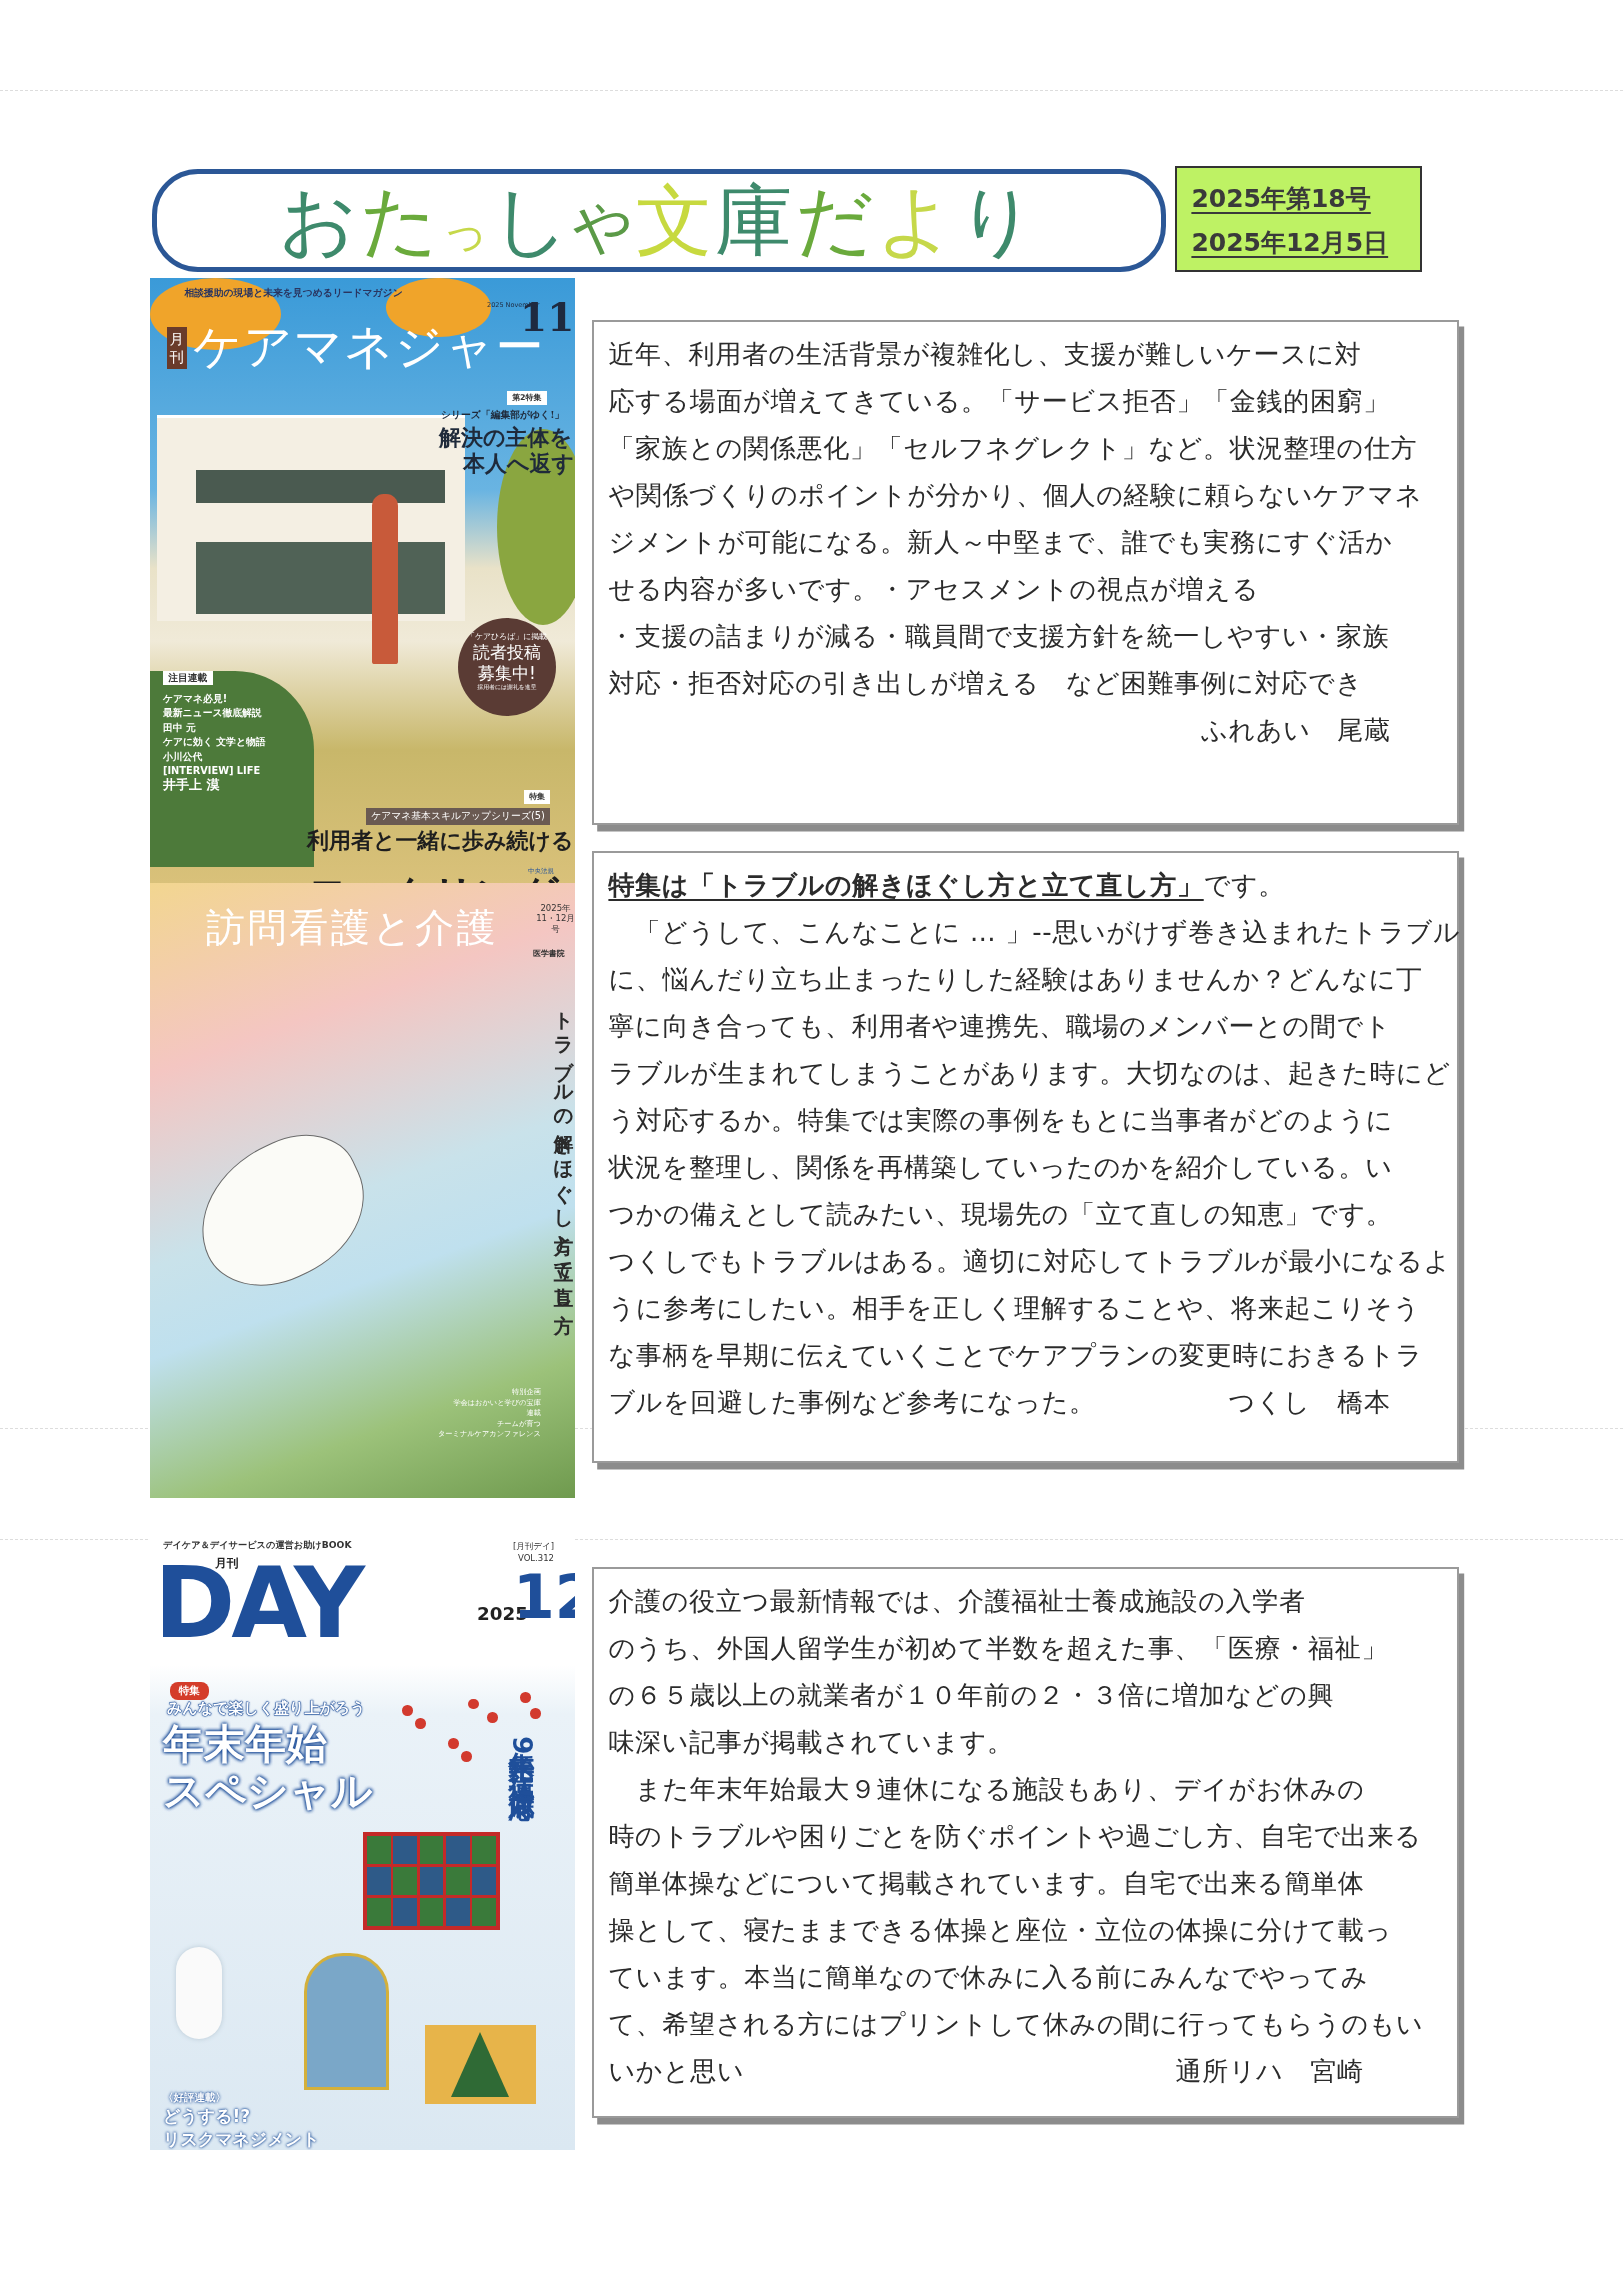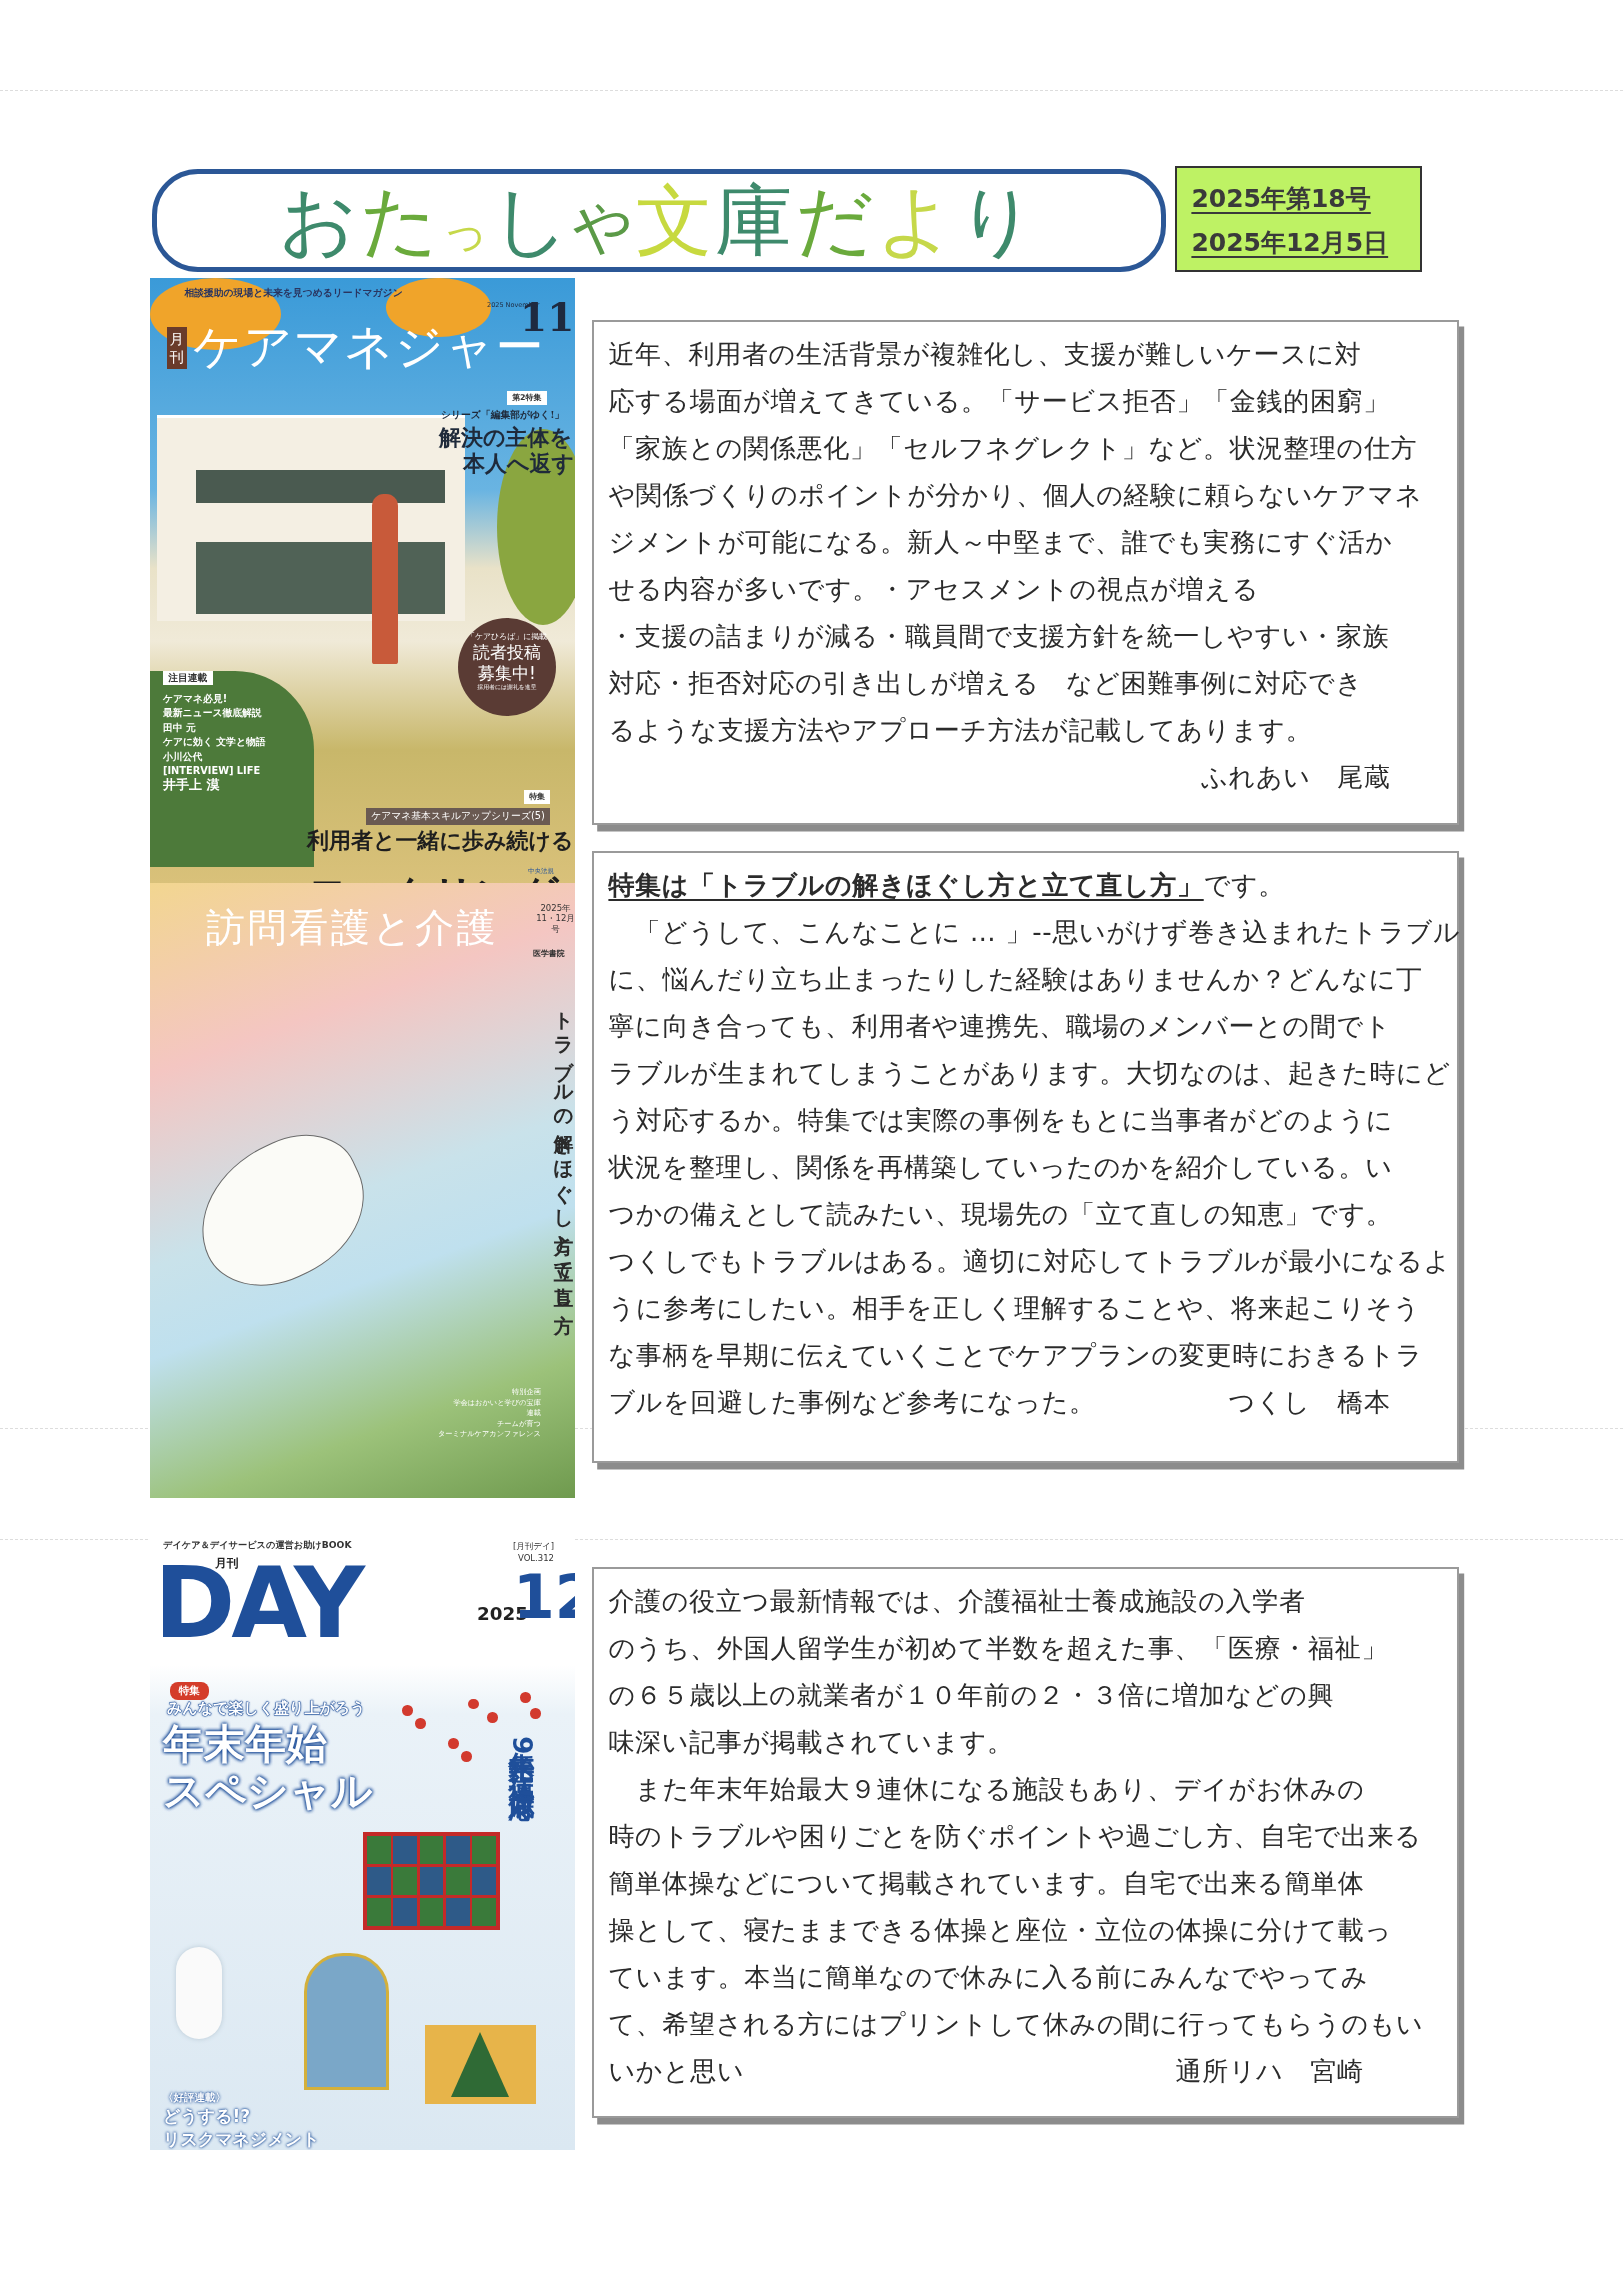--- a/index.html
+++ b/index.html
@@ -204,21 +204,20 @@
 <div class="article a1">
   <p>
     <span class="line">近年、利用者の生活背景が複雑化し、支援が難しいケースに対</span>
     <span class="line">応する場面が増えてきている。「サービス拒否」「金銭的困窮」</span>
     <span class="line">「家族との関係悪化」「セルフネグレクト」など。状況整理の仕方</span>
     <span class="line">や関係づくりのポイントが分かり、個人の経験に頼らないケアマネ</span>
     <span class="line">ジメントが可能になる。新人～中堅まで、誰でも実務にすぐ活か</span>
     <span class="line">せる内容が多いです。・アセスメントの視点が増える</span>
     <span class="line">・支援の詰まりが減る・職員間で支援方針を統一しやすい・家族</span>
     <span class="line">対応・拒否対応の引き出しが増える　など困難事例に対応でき</span>
-    <span class="line">るような支援方法やアプローチ方法が記載してあります。</span>
     <span class="sig">ふれあい　尾蔵</span>
   </p>
 </div>
 
 <div class="article a2">
   <p>
     <span class="line"><span class="heading-underline">特集は「トラブルの解きほぐし方と立て直し方」</span><span>です。</span></span>
     <span class="line" style="padding-left:26px">「どうして、こんなことに … 」--思いがけず巻き込まれたトラブル</span>
     <span class="line">に、悩んだり立ち止まったりした経験はありませんか？どんなに丁</span>
     <span class="line">寧に向き合っても、利用者や連携先、職場のメンバーとの間でト</span>

